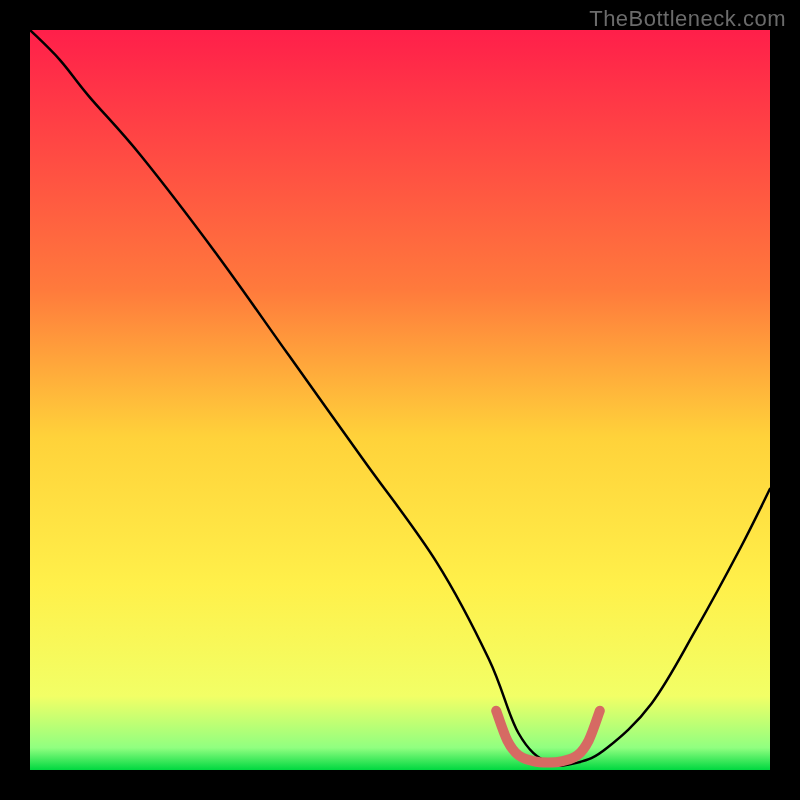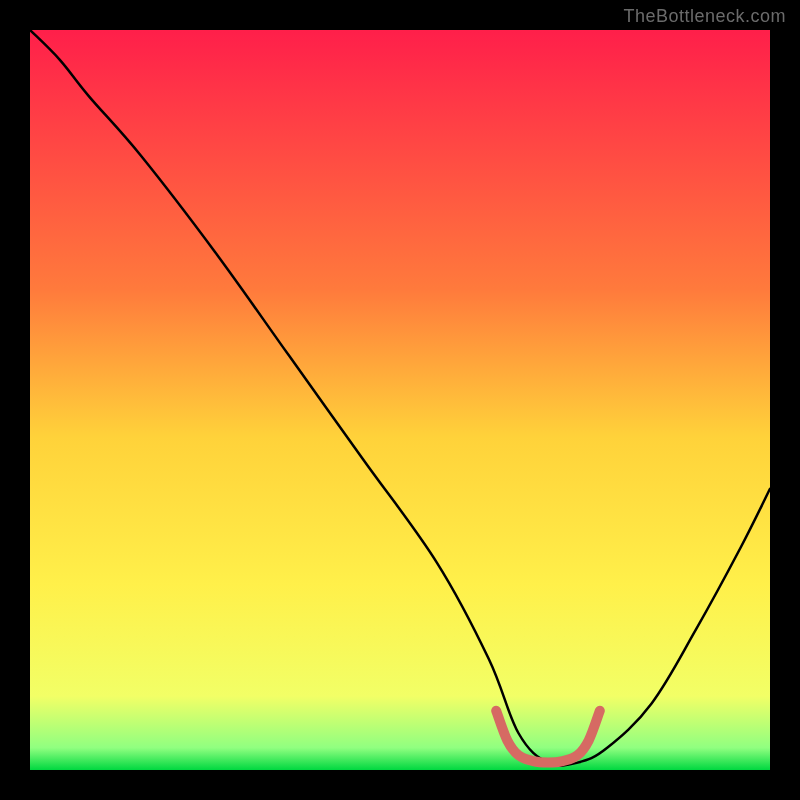--- a/index.html
+++ b/index.html
@@ -15,21 +15,21 @@
     position: relative;
     width: 800px;
     height: 800px;
     background: #000;
   }
   .watermark {
     position: absolute;
     top: 6px;
     right: 14px;
     color: #6b6b6b;
-    font-size: 18px;
+    font-size: 22px;
     font-weight: 500;
     letter-spacing: 0.5px;
     z-index: 20;
   }
   .plot {
     position: absolute;
     left: 30px;
     right: 30px;
     top: 30px;
     bottom: 30px;

